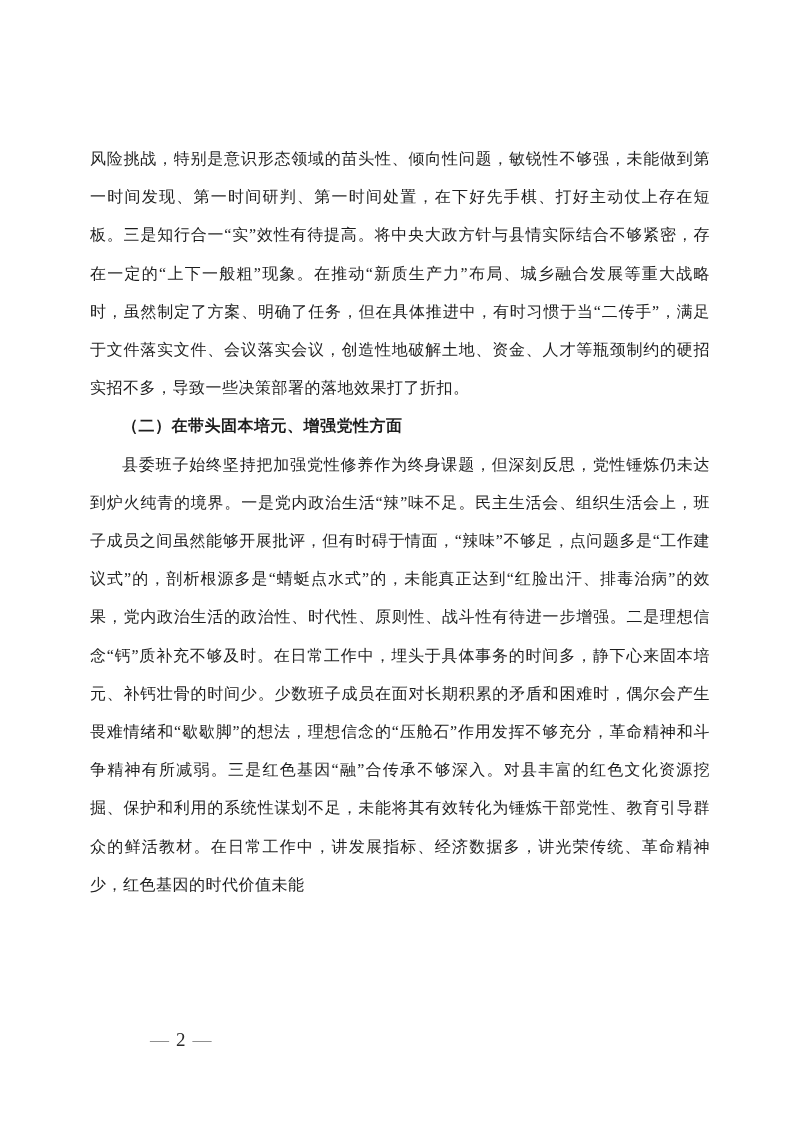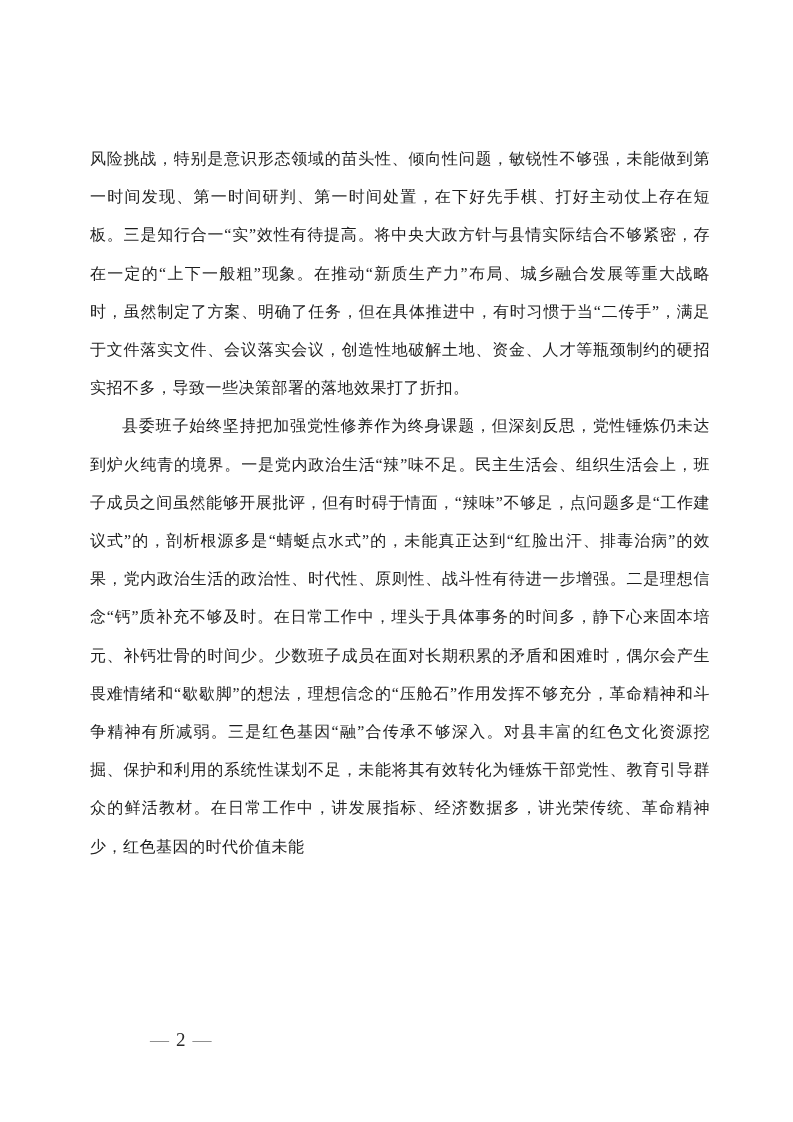--- a/index.html
+++ b/index.html
@@ -57,20 +57,21 @@
   }
 </style>
 </head>
 <body>
 
 <div class="page">
 
   <div class="text-block">
     <p>风险挑战，特别是意识形态领域的苗头性、倾向性问题，敏锐性不够强，未能做到第一时间发现、第一时间研判、第一时间处置，在下好先手棋、打好主动仗上存在短板。三是知行合一“实”效性有待提高。将中央大政方针与县情实际结合不够紧密，存在一定的“上下一般粗”现象。在推动“新质生产力”布局、城乡融合发展等重大战略时，虽然制定了方案、明确了任务，但在具体推进中，有时习惯于当“二传手”，满足于文件落实文件、会议落实会议，创造性地破解土地、资金、人才等瓶颈制约的硬招实招不多，导致一些决策部署的落地效果打了折扣。</p>
 
+    <p class="section-heading">（二）在带头固本培元、增强党性方面</p>
 
     <p class="para-indent">县委班子始终坚持把加强党性修养作为终身课题，但深刻反思，党性锤炼仍未达到炉火纯青的境界。一是党内政治生活“辣”味不足。民主生活会、组织生活会上，班子成员之间虽然能够开展批评，但有时碍于情面，“辣味”不够足，点问题多是“工作建议式”的，剖析根源多是“蜻蜓点水式”的，未能真正达到“红脸出汗、排毒治病”的效果，党内政治生活的政治性、时代性、原则性、战斗性有待进一步增强。二是理想信念“钙”质补充不够及时。在日常工作中，埋头于具体事务的时间多，静下心来固本培元、补钙壮骨的时间少。少数班子成员在面对长期积累的矛盾和困难时，偶尔会产生畏难情绪和“歇歇脚”的想法，理想信念的“压舱石”作用发挥不够充分，革命精神和斗争精神有所减弱。三是红色基因“融”合传承不够深入。对县丰富的红色文化资源挖掘、保护和利用的系统性谋划不足，未能将其有效转化为锤炼干部党性、教育引导群众的鲜活教材。在日常工作中，讲发展指标、经济数据多，讲光荣传统、革命精神少，红色基因的时代价值未能</p>
   </div>
 
   <div class="page-footer">
     <span class="footer-dash">—</span><span class="footer-number">2</span><span class="footer-dash">—</span>
   </div>
 
 </div>
 

